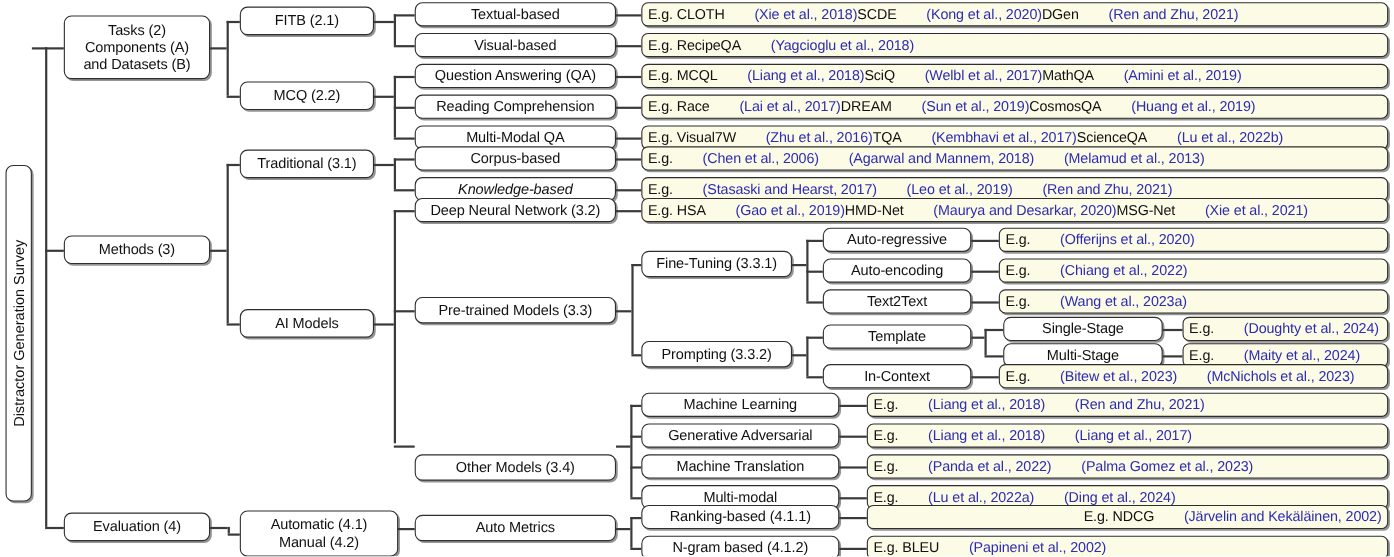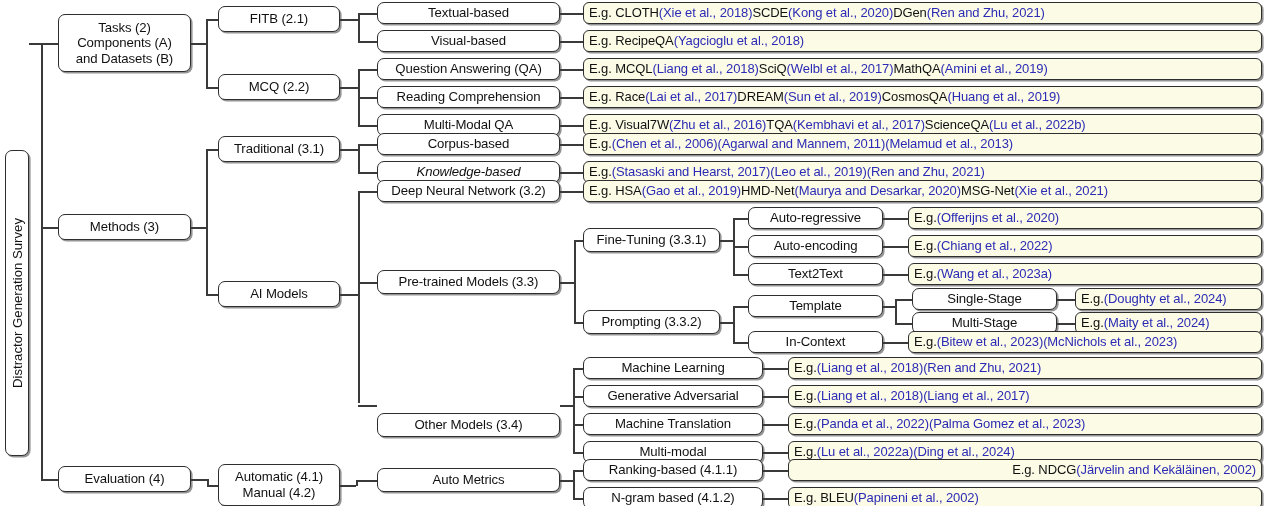--- a/index.html
+++ b/index.html
@@ -38,21 +38,21 @@
 
   
   .leaf{
     background:#fcfbe6;
     justify-content:flex-start;
     text-align:left;
     padding:0 5px;
     border-radius:6px;
     font-size:13px;
   }
-  .cite{color:#2b2bb5;}
+  .cite{color:#2b2bb5;padding-left:27px;}
 
   
   #survey-root{
     position:absolute;
     box-sizing:border-box;
     border:1.6px solid #2e2e2e;
     border-radius:7px;
     background:#fff;
     box-shadow:1.6px 1.6px 0 rgba(60,60,60,.55);
   }
@@ -163,21 +163,21 @@
   </div>
 
   <div class="node multi" style="left:58px;top:14px;width:133px;height:58px;">Tasks (2)<br>Components (A)<br>and Datasets (B)</div>
   <div class="node" style="left:58px;top:214px;width:133px;height:26px;">Methods (3)</div>
   <div class="node" style="left:58px;top:466px;width:133px;height:26px;">Evaluation (4)</div>
 
   <div class="node" style="left:218px;top:6px;width:122px;height:26px;">FITB (2.1)</div>
   <div class="node" style="left:218px;top:74px;width:122px;height:26px;">MCQ (2.2)</div>
   <div class="node" style="left:218px;top:136px;width:122px;height:26px;">Traditional (3.1)</div>
   <div class="node" style="left:218px;top:281px;width:122px;height:26px;">AI Models</div>
-  <div class="node multi" style="left:218px;top:464px;width:122px;height:42px;">Automatic (4.1)<br>Manual (4.2)</div>
+  <div class="node multi" style="left:218px;top:464px;width:144px;height:42px;">Automatic (4.1)<br>Manual (4.2)</div>
 
   <div class="node" style="left:377px;top:2px;width:183px;height:22px;">Textual-based</div>
   <div class="node" style="left:377px;top:30px;width:183px;height:22px;">Visual-based</div>
   <div class="node" style="left:377px;top:58px;width:183px;height:22px;">Question Answering (QA)</div>
   <div class="node" style="left:377px;top:86px;width:183px;height:22px;">Reading Comprehension</div>
   <div class="node" style="left:377px;top:114px;width:183px;height:22px;">Multi-Modal QA</div>
   <div class="node" style="left:377px;top:133px;width:183px;height:22px;">Corpus-based</div>
   <div class="node" style="left:377px;top:161px;width:183px;height:22px;font-style:italic;">Knowledge-based</div>
   <div class="node" style="left:377px;top:180px;width:183px;height:22px;">Deep Neural Network (3.2)</div>
   <div class="node" style="left:377px;top:270px;width:183px;height:24px;">Pre-trained Models (3.3)</div>
@@ -236,21 +236,21 @@
         <span class="cite">(Zhu et al., 2016)</span>
         <span> TQA </span>
         <span class="cite">(Kembhavi et al., 2017)</span>
         <span> ScienceQA </span>
         <span class="cite">(Lu et al., 2022b)</span>
       </div>
       <div class="node leaf" style="left: 583px; top: 133px; width: 679px; height: 22px;">
         <span>E.g. </span>
         <span class="cite">(Chen et al., 2006)</span>
         <span> </span>
-        <span class="cite">(Agarwal and Mannem, 2011)</span>
+        <span class="cite">(Agarwal and Mannem, 2018)</span>
         <span> </span>
         <span class="cite">(Melamud et al., 2013)</span>
       </div>
       <div class="node leaf" style="left: 583px; top: 161px; width: 679px; height: 22px;">
         <span>E.g. </span>
         <span class="cite">(Stasaski and Hearst, 2017)</span>
         <span> </span>
         <span class="cite">(Leo et al., 2019)</span>
         <span> </span>
         <span class="cite">(Ren and Zhu, 2021)</span>

